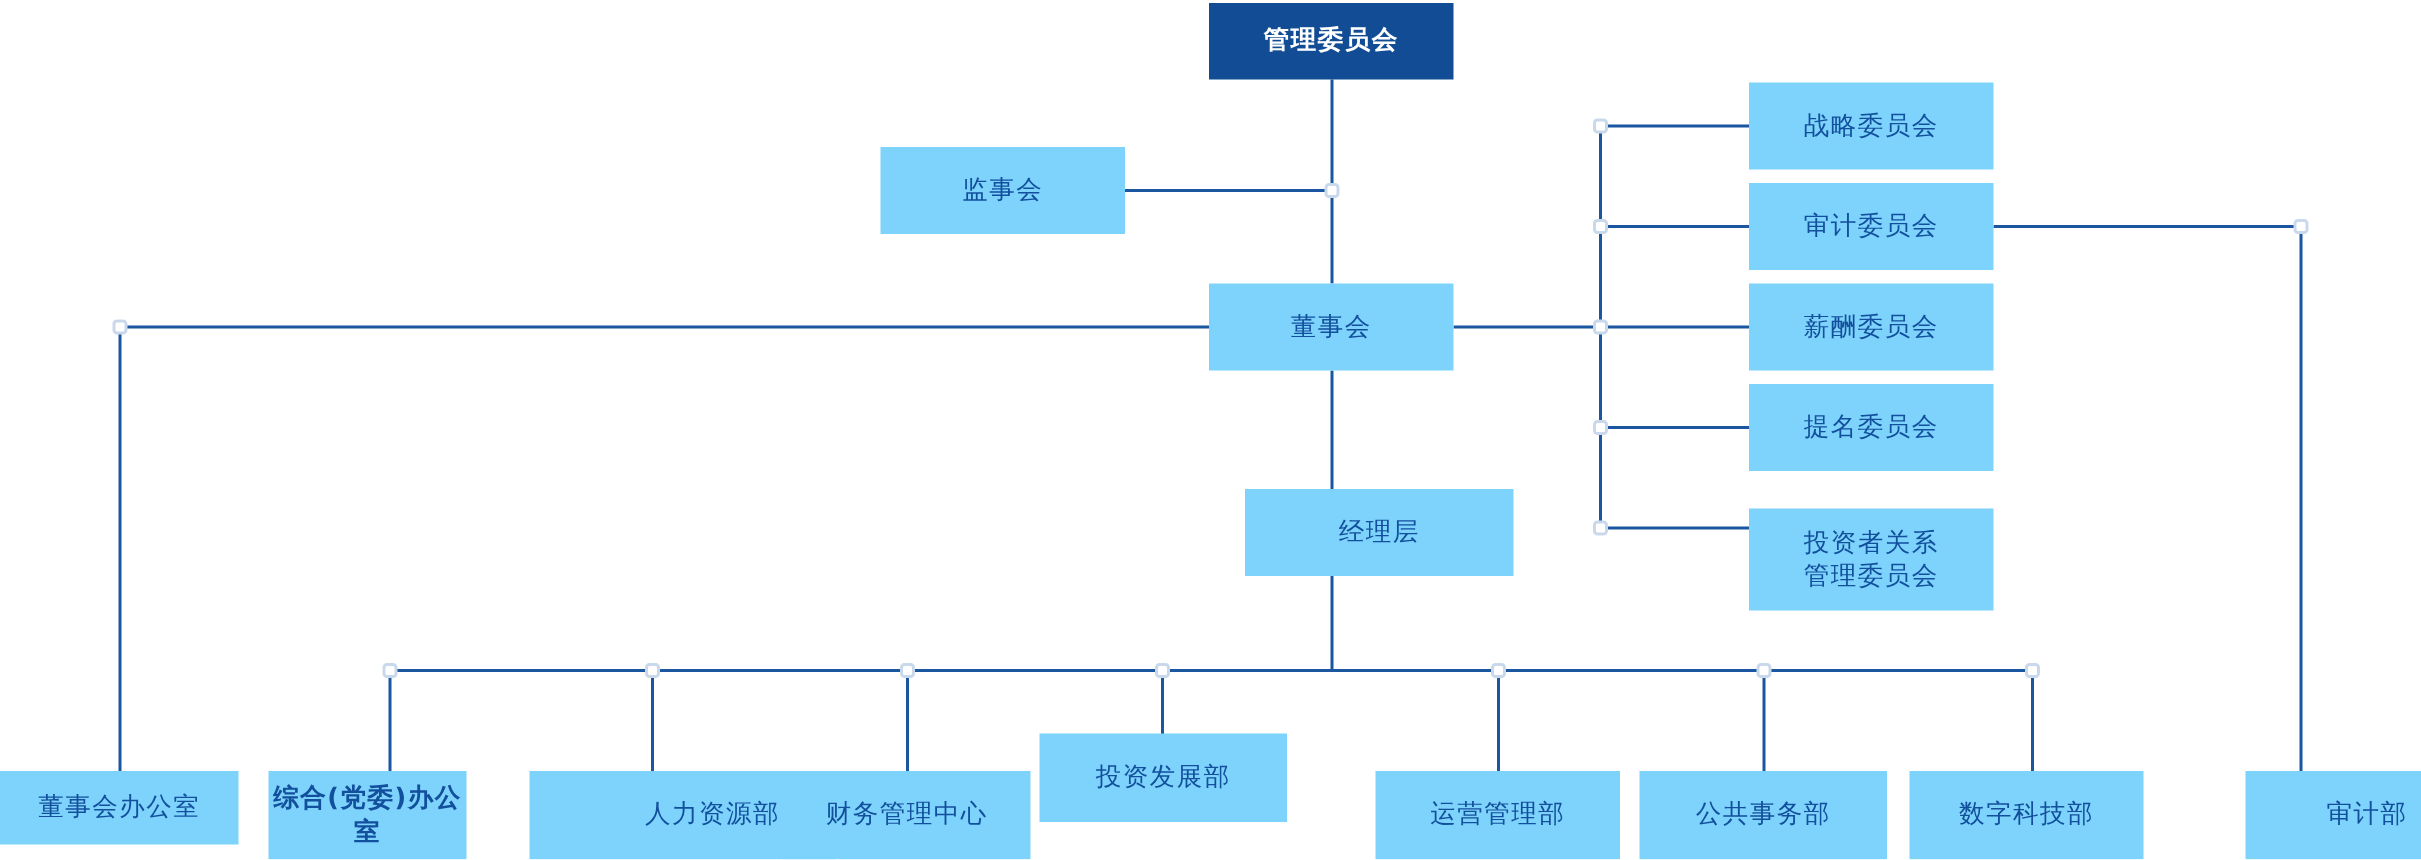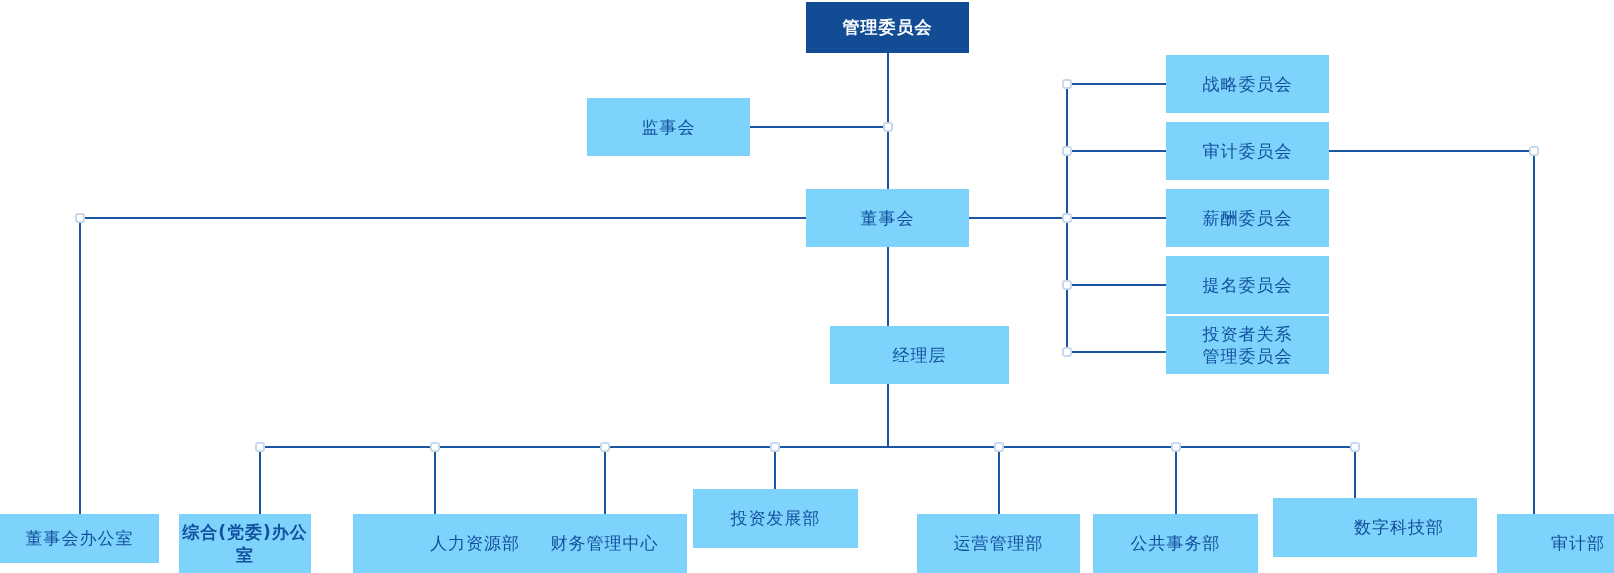--- a/index.html
+++ b/index.html
@@ -25,29 +25,29 @@
   }
   
   .n-root {left:806px;top:2px;width:163px;height:51px;}
   .n-sup  {left:587px;top:98px;width:163px;height:58px;}
   .n-board{left:806px;top:189px;width:163px;height:58px;}
   .n-mgmt {left:806px;top:326px;width:179px;height:58px;margin-left:24px;}
   .n-com0{left:1166px;top:55px;width:163px;height:58px;}
   .n-com1{left:1166px;top:122px;width:163px;height:58px;}
   .n-com2{left:1166px;top:189px;width:163px;height:58px;}
   .n-com3{left:1166px;top:256px;width:163px;height:58px;}
-  .n-com4{left:1166px;top:316px;width:163px;height:58px;}
+  .n-com4{left:1166px;top:339px;width:163px;height:68px;}
   .n-dep0{left:0;top:514px;width:159px;height:49px;}
   .n-dep1{left:179px;top:514px;width:132px;height:59px;font-weight:bold;}
   .n-dep2{left:353px;top:514px;width:164px;height:59px;padding-left:40px;}
   .n-dep3{left:522px;top:514px;width:165px;height:59px;}
   .n-dep4{left:693px;top:489px;width:165px;height:59px;}
   .n-dep5{left:917px;top:514px;width:163px;height:59px;}
   .n-dep6{left:1093px;top:514px;width:165px;height:59px;}
-  .n-dep7{left:1273px;top:498px;width:156px;height:59px;padding-left:48px;}
+  .n-dep7{left:1273px;top:514px;width:156px;height:59px;}
   .n-dep8{left:1452px;top:514px;width:162px;height:59px;margin-left:45px;}
 </style>
 </head>
 <body>
 
 <div class="stage">
 
   <i class="vl" style="left:887px;top:53px;height:136px"></i>
   <i class="vl" style="left:887px;top:247px;height:79px"></i>
   <i class="vl" style="left:887px;top:384px;height:63px"></i>

